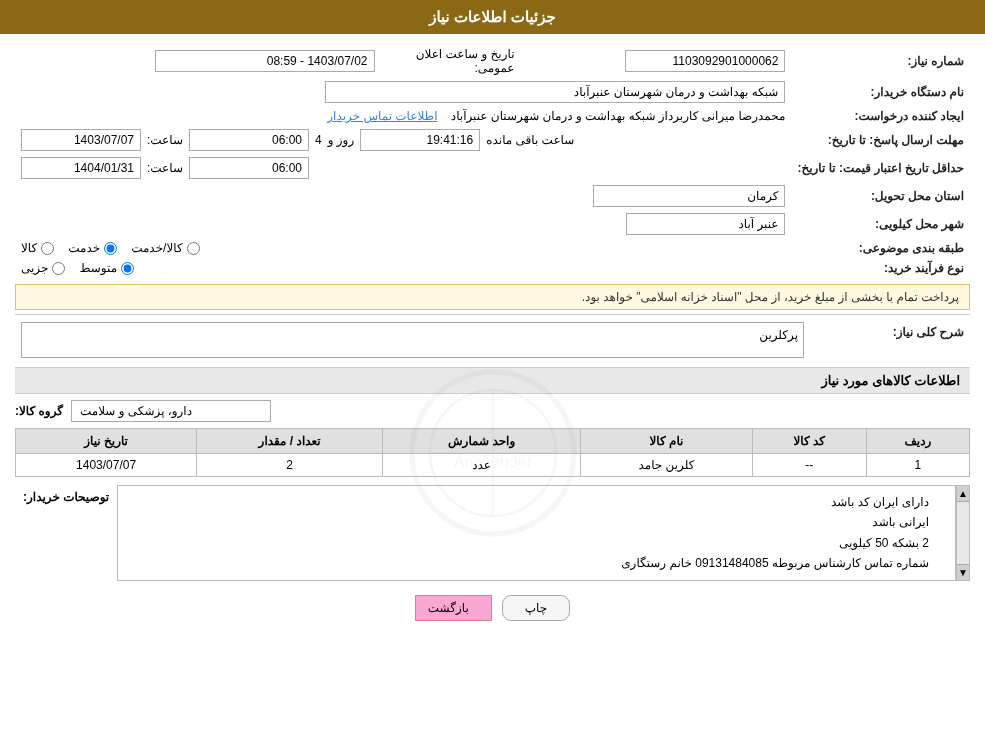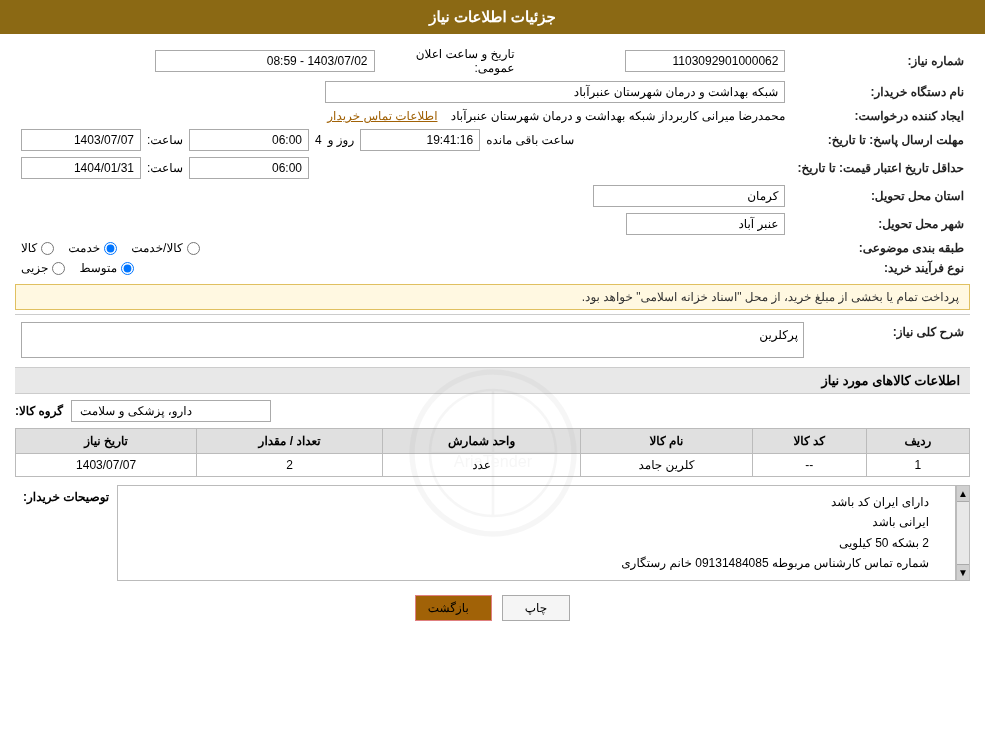--- a/index.html
+++ b/index.html
@@ -53,21 +53,21 @@
       min-width: 120px;
       text-align: right;
     }
     .input-wide {
       width: 360px;
     }
     .input-num {
       width: 160px;
     }
     .link-blue {
-      color: #a16207;
+      color: #3b82f6;
       cursor: pointer;
       text-decoration: underline;
     }
     .section-title {
       background: #e8e8e8;
       border-top: 1px solid #ccc;
       border-bottom: 1px solid #ccc;
       padding: 5px 10px;
       font-weight: bold;
       font-size: 13px;
@@ -188,23 +188,24 @@
     }
     .btn {
       padding: 5px 22px;
       border: 1px solid #aaa;
       cursor: pointer;
       font-family: Tahoma, Arial, sans-serif;
       font-size: 12px;
     }
     .btn-print {
       background: #f5f5f5;
+      border-radius: 9px;
     }
     .btn-back {
-      background: #a16207;
+      background: #f9a8d4;
       border-color: #e08080;
       padding-left: 12px;
     }
     .watermark-container {
       position: relative;
     }
     .watermark {
       position: absolute;
       top: 50%;
       left: 50%;
@@ -294,21 +295,21 @@
       </tr>
 
       <tr>
         <td class="label-cell">استان محل تحویل:</td>
         <td class="value-cell" colspan="3">
           <span class="input-box" style="width:192px;">کرمان</span>
         </td>
       </tr>
 
       <tr>
-        <td class="label-cell">شهر محل تحویل:</td>
+        <td class="label-cell">شهر محل کیلویی:</td>
         <td class="value-cell" colspan="3">
           <span class="input-box" style="width:159px;">عنبر آباد</span>
         </td>
       </tr>
 
       <tr>
         <td class="label-cell">طبقه بندی موضوعی:</td>
         <td class="value-cell" colspan="3">
           <div class="radio-group">
             <div class="radio-item">

